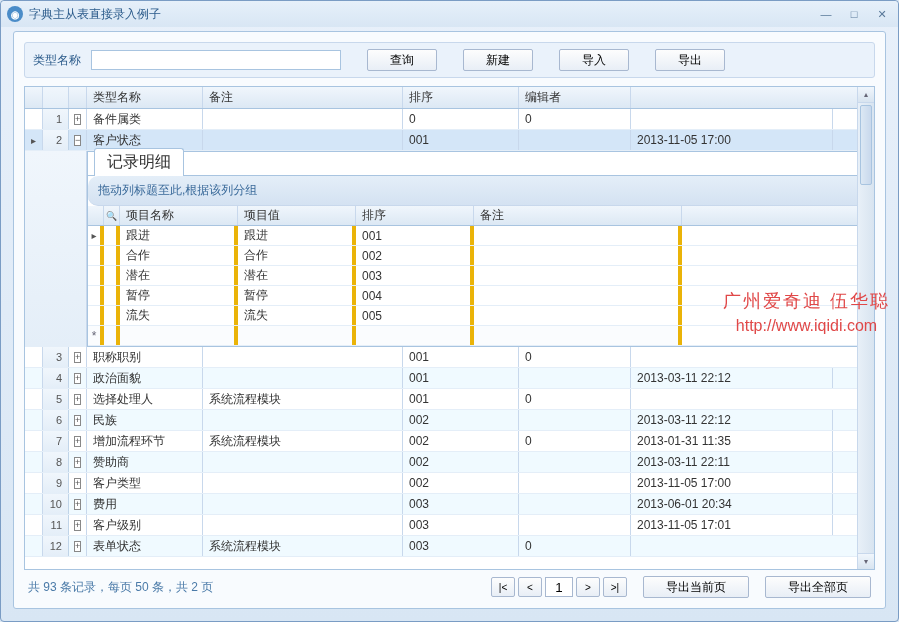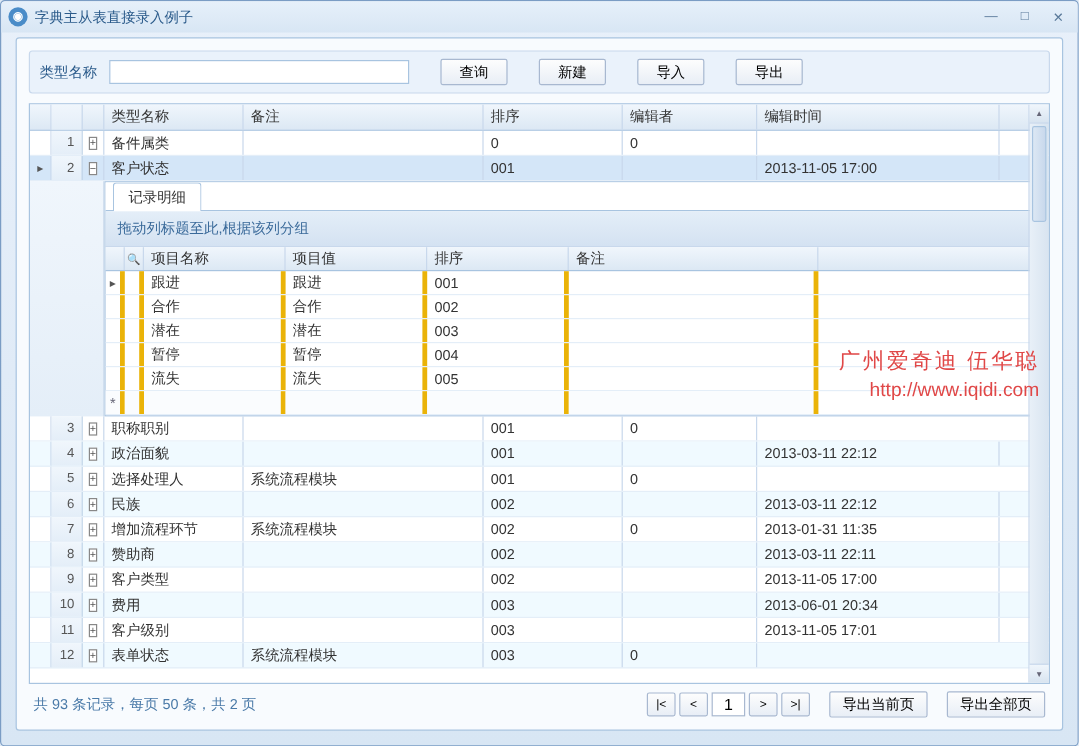--- a/index.html
+++ b/index.html
@@ -7,21 +7,21 @@
 .window { width: 899px; height: 622px; background: linear-gradient(#e8f0fa, #d8e6f4); border: 1px solid #7a9cc4; border-radius: 4px; position: relative; margin: 0 auto; }
 .titlebar { height: 26px; display: flex; align-items: center; padding: 0 6px; background: linear-gradient(#e6f0fa, #d8e6f4); border-radius: 4px 4px 0 0; }
 .titlebar .icon { width: 16px; height: 16px; background: #4a8cc8; border-radius: 50%; margin-right: 6px; display:flex;align-items:center;justify-content:center;color:#fff;font-size:10px;font-weight:bold;}
 .titlebar .title { flex: 1; color: #2a5a8a; }
 .winbtns { display: flex; gap: 8px; }
 .winbtn { width: 20px; height: 14px; display: flex; align-items: center; justify-content: center; color: #5a7a9a; cursor: pointer; font-size: 11px; }
 .content { position: absolute; top: 30px; left: 12px; right: 12px; bottom: 12px; background: #f8fbfe; border: 1px solid #a8c4e0; border-radius: 3px; padding: 10px; display: flex; flex-direction: column; }
 .searchbar { display: flex; align-items: center; gap: 6px; padding: 6px 8px; background: #eaf2fb; border: 1px solid #c8d8ec; border-radius: 3px; margin-bottom: 8px; }
 .searchbar label { color: #2a5a8a; margin-right: 4px; }
 .searchbar input { width: 250px; height: 20px; border: 1px solid #a8c4e0; padding: 0 4px; }
-.btn { min-width: 56px; height: 22px; background: linear-gradient(#fdfdfd, #e8eef6); border: 1px solid #a8b8d0; border-radius: 2px; cursor: pointer; padding: 0 10px; font-size: 12px; }
+.btn { min-width: 56px; height: 22px; background: linear-gradient(#fdfdfd, #e8eef6); border: 1px solid #a8b8d0; border-radius: 2px; cursor: pointer; padding: 0 22px; font-size: 12px; }
 .searchbar .spacer { width: 14px; }
 .gridwrap { flex: 1; border: 1px solid #a8c4e0; overflow: hidden; position: relative; display: flex; flex-direction: column; background: #fff; }
 .ghead { display: flex; background: linear-gradient(#f0f6fc, #dce8f4); border-bottom: 1px solid #a8c4e0; height: 22px; }
 .gcell { border-right: 1px solid #c8d8ec; padding: 2px 6px; display: flex; align-items: center; overflow: hidden; white-space: nowrap; }
 .mcol-ind { width: 18px; justify-content: center; }
 .mcol-num { width: 26px; text-align: right; justify-content: flex-end; background: linear-gradient(#f0f6fc, #e4eef8); }
 .mcol-exp { width: 18px; justify-content: center; }
 .mcol-name { width: 116px; }
 .mcol-note { width: 200px; }
 .mcol-sort { width: 116px; }
@@ -34,33 +34,33 @@
 .grow.sel { background: #d4e6f8; }
 .grow .mcol-num { border-right: 1px solid #c0d4e8; font-size: 11px; color: #555; }
 .expbtn { width: 11px; height: 11px; border: 1px solid #888; background: #fff; display: flex; align-items: center; justify-content: center; font-size: 9px; line-height: 1; cursor: pointer; color: #555; }
 .ind-arrow::before { content: "▸"; font-size: 10px; color: #555; }
 .vscroll { position: absolute; right: 0; top: 0; bottom: 0; width: 17px; background: linear-gradient(90deg,#e8f0f8,#d8e4f0); border-left: 1px solid #c8d8ec; }
 .vscroll .sbtn { height: 16px; background: linear-gradient(#f0f6fc, #d8e4f0); border-bottom: 1px solid #c8d8ec; display:flex;align-items:center;justify-content:center;font-size:8px;color:#667;}
 .vscroll .sbtn.bot { position:absolute;bottom:0;left:0;right:0;border-top:1px solid #c8d8ec;border-bottom:none;}
 .vscroll .thumb { position:absolute;left:2px;right:2px;top:18px;height:80px;background:linear-gradient(90deg,#dce8f4,#c8d8ec);border:1px solid #a8c4e0;border-radius:2px;}
 .detail { margin-left: 62px; border: 1px solid #a8c4e0; background: #fff; }
 .detail-tab { height: 24px; display: flex; align-items: flex-end; background: #fff; padding-left: 6px; border-bottom: 1px solid #a8c4e0; }
-.tab { padding: 3px 12px; border: 1px solid #a8c4e0; border-bottom: none; background: #fff; border-radius: 3px 3px 0 0; margin-bottom: -1px; font-size: 12px; }
-.groupbar { background: linear-gradient(#e4eef8, #d4e2f2); padding: 6px 10px; color: #3a6a9a; border-bottom: 1px solid #c8d8ec; }
+.tab { padding: 3px 12px; border: 1px solid #a8c4e0; border-bottom: none; background: #fff; border-radius: 3px 3px 0 0; margin-bottom: -1px; font-size: 16px; }
+.groupbar { background: linear-gradient(#e4eef8, #d4e2f2); padding: 6px 10px; color: #3a6a9a; border-bottom: 1px solid #c8d8ec; border-radius: 10px; }
 .dhead { display: flex; background: linear-gradient(#f0f6fc, #dce8f4); border-bottom: 1px solid #a8c4e0; height: 20px; }
 .dcol-ind { width: 16px; justify-content: center; }
 .dcol-search { width: 16px; justify-content: center; }
 .dcol-name { width: 118px; }
 .dcol-val { width: 118px; }
 .dcol-sort { width: 118px; }
 .dcol-note { width: 208px; }
 .drow { display: flex; height: 20px; border-bottom: 1px solid #e4eef8; }
 .drow .gcell { border-right: 4px solid #eab308; }
 .drow.input .gcell { background: #fafcfe; }
-.watermark { position: absolute; right: 32px; top: 288px; text-align: right; pointer-events: none; }
+.watermark { position: absolute; right: 8px; top: 288px; text-align: center; pointer-events: none; }
 .watermark .line1 { font-size: 18px; color: #e04848; letter-spacing: 2px; margin-bottom: 4px; }
 .watermark .line2 { font-size: 16px; color: #e04848; }
 .footer { display: flex; align-items: center; padding: 6px 4px 0; gap: 16px; }
 .footer .status { flex: 1; color: #4a7aa8; }
 .pager { display: flex; align-items: center; gap: 3px; }
 .pbtn { width: 24px; height: 20px; background: linear-gradient(#fdfdfd, #e8eef6); border: 1px solid #a8b8d0; border-radius: 2px; cursor: pointer; font-size: 10px; display:flex;align-items:center;justify-content:center; }
 .pinput { width: 28px; height: 20px; border: 1px solid #a8b8d0; text-align: center; }
 .srch-icon::before { content:"🔍"; font-size:9px; }
 .star::before { content:"*"; color:#667; }
 </style>
@@ -95,21 +95,20 @@
 
     <div class="gridwrap">
       <div class="ghead">
         <div class="gcell mcol-ind"></div>
         <div class="gcell mcol-num"></div>
         <div class="gcell mcol-exp"></div>
         <div class="gcell mcol-name">类型名称</div>
         <div class="gcell mcol-note">备注</div>
         <div class="gcell mcol-sort">排序</div>
         <div class="gcell mcol-editor">编辑者</div>
-        <div class="gcell mcol-time">编辑时间</div>
         <div class="gcell mcol-end"></div>
       </div>
 
       <div class="gbody" id="gbody">
           <div class="grow">
             <div class="gcell mcol-ind "></div>
             <div class="gcell mcol-num">1</div>
             <div class="gcell mcol-exp">
               <span class="expbtn">+</span>
             </div>

